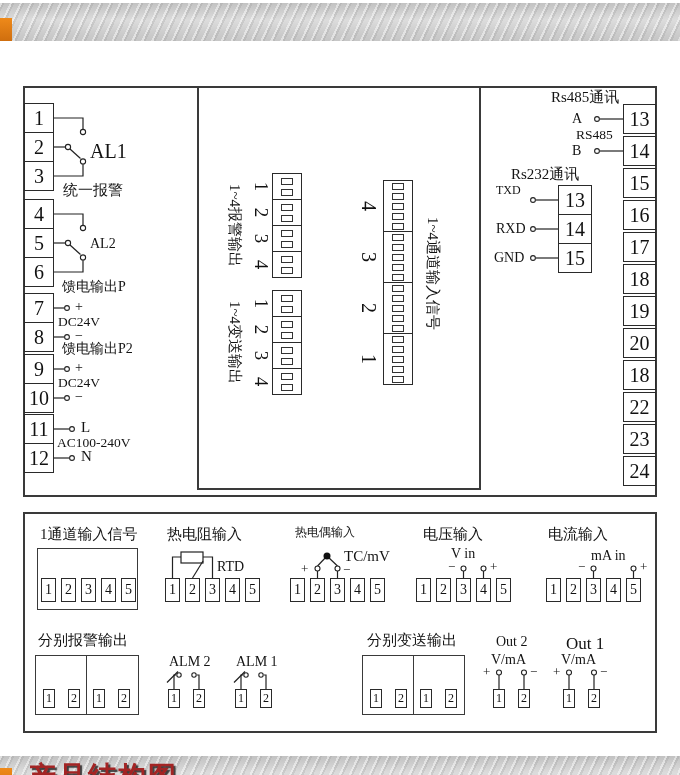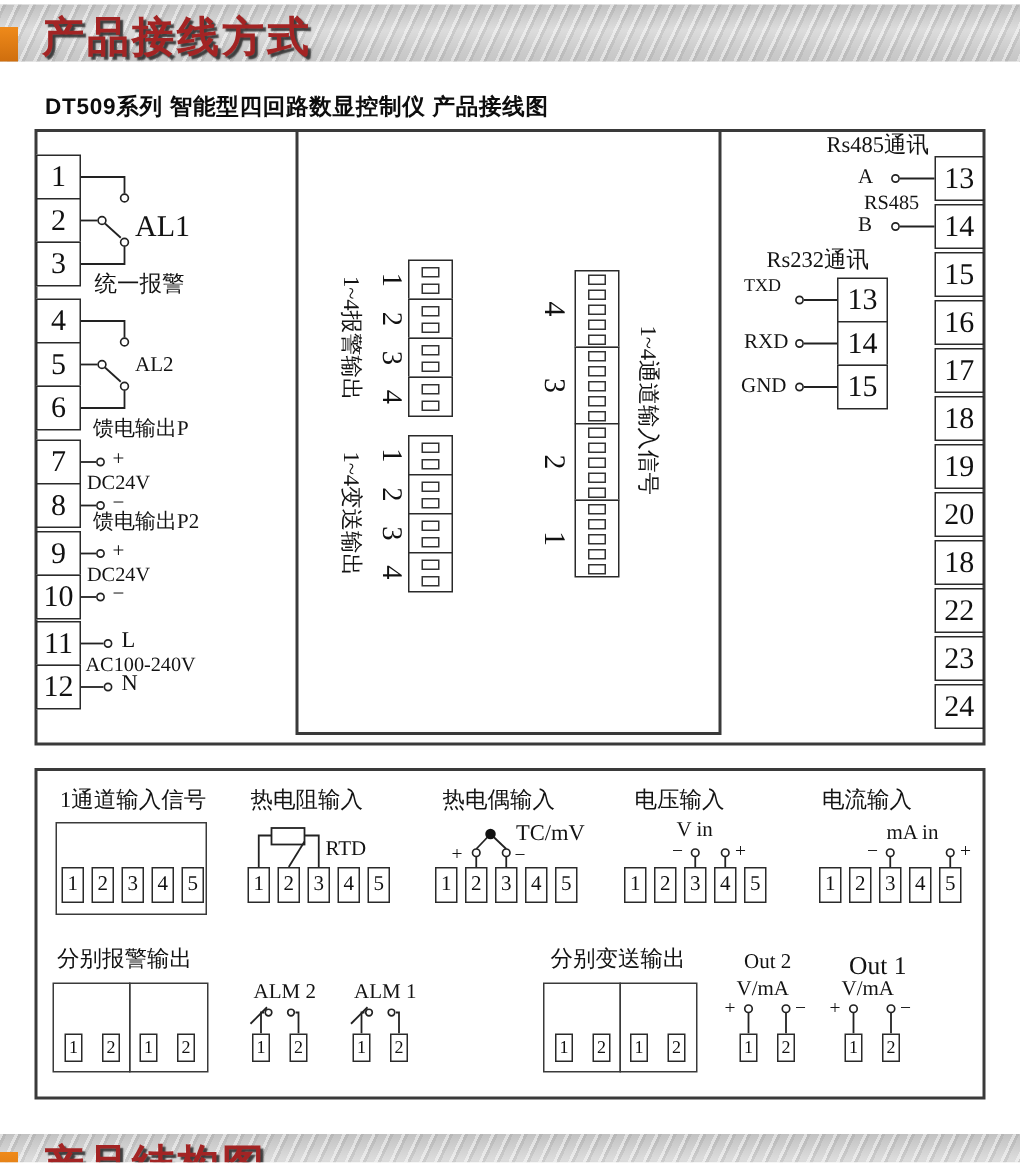--- a/index.html
+++ b/index.html
@@ -51,22 +51,20 @@
   svg.wires{position:absolute;left:0;top:0;pointer-events:none}
 </style>
 </head>
 <body>
 
 <div class="page">
 
   <div class="band" style="top:3px">
     <div class="accent" style="top:15px;height:23px"></div>
   </div>
-  <h1 class="band-title" style="top:6px">产品接线方式</h1>
-  <div class="subtitle">DT509系列 智能型四回路数显控制仪 产品接线图</div>
 
   <div class="box heavy" style="left:23px;top:86px;width:634px;height:411px"></div>
   <div class="box heavy" style="left:197px;top:86px;width:284px;height:404px"></div>
 
   <svg class="wires" width="680" height="775" viewBox="0 0 680 775">
     <g stroke="#222" stroke-width="1.2" fill="none">
 
       <path d="M53 118 H83 V129"></path>
         <path d="M53 147 H65"></path>
         <path d="M70 149 L80.5 158.5"></path>
@@ -326,21 +324,21 @@
   <span class="t" style="left:167px;top:526px;font-size:15px">热电阻输入</span>
   <span class="t" style="left:217px;top:559px;font-size:14px">RTD</span>
   <div class="hstrip io5" style="left:165px;top:578px">
       <div class="tcell">1</div>
       <div class="tcell">2</div>
       <div class="tcell">3</div>
       <div class="tcell">4</div>
       <div class="tcell">5</div>
     </div>
 
-  <span class="t" style="left:295px;top:526px;font-size:15px">热电偶输入</span>
+  <span class="t" style="left:295px;top:526px;font-size:12px">热电偶输入</span>
   <span class="t" style="left:344px;top:548px;font-size:15px">TC/mV</span>
   <span class="t" style="left:301px;top:562px;font-size:13px">+</span>
   <span class="t" style="left:343px;top:563px;font-size:13px">−</span>
   <div class="hstrip io5" style="left:290px;top:578px">
       <div class="tcell">1</div>
       <div class="tcell">2</div>
       <div class="tcell">3</div>
       <div class="tcell">4</div>
       <div class="tcell">5</div>
     </div>

